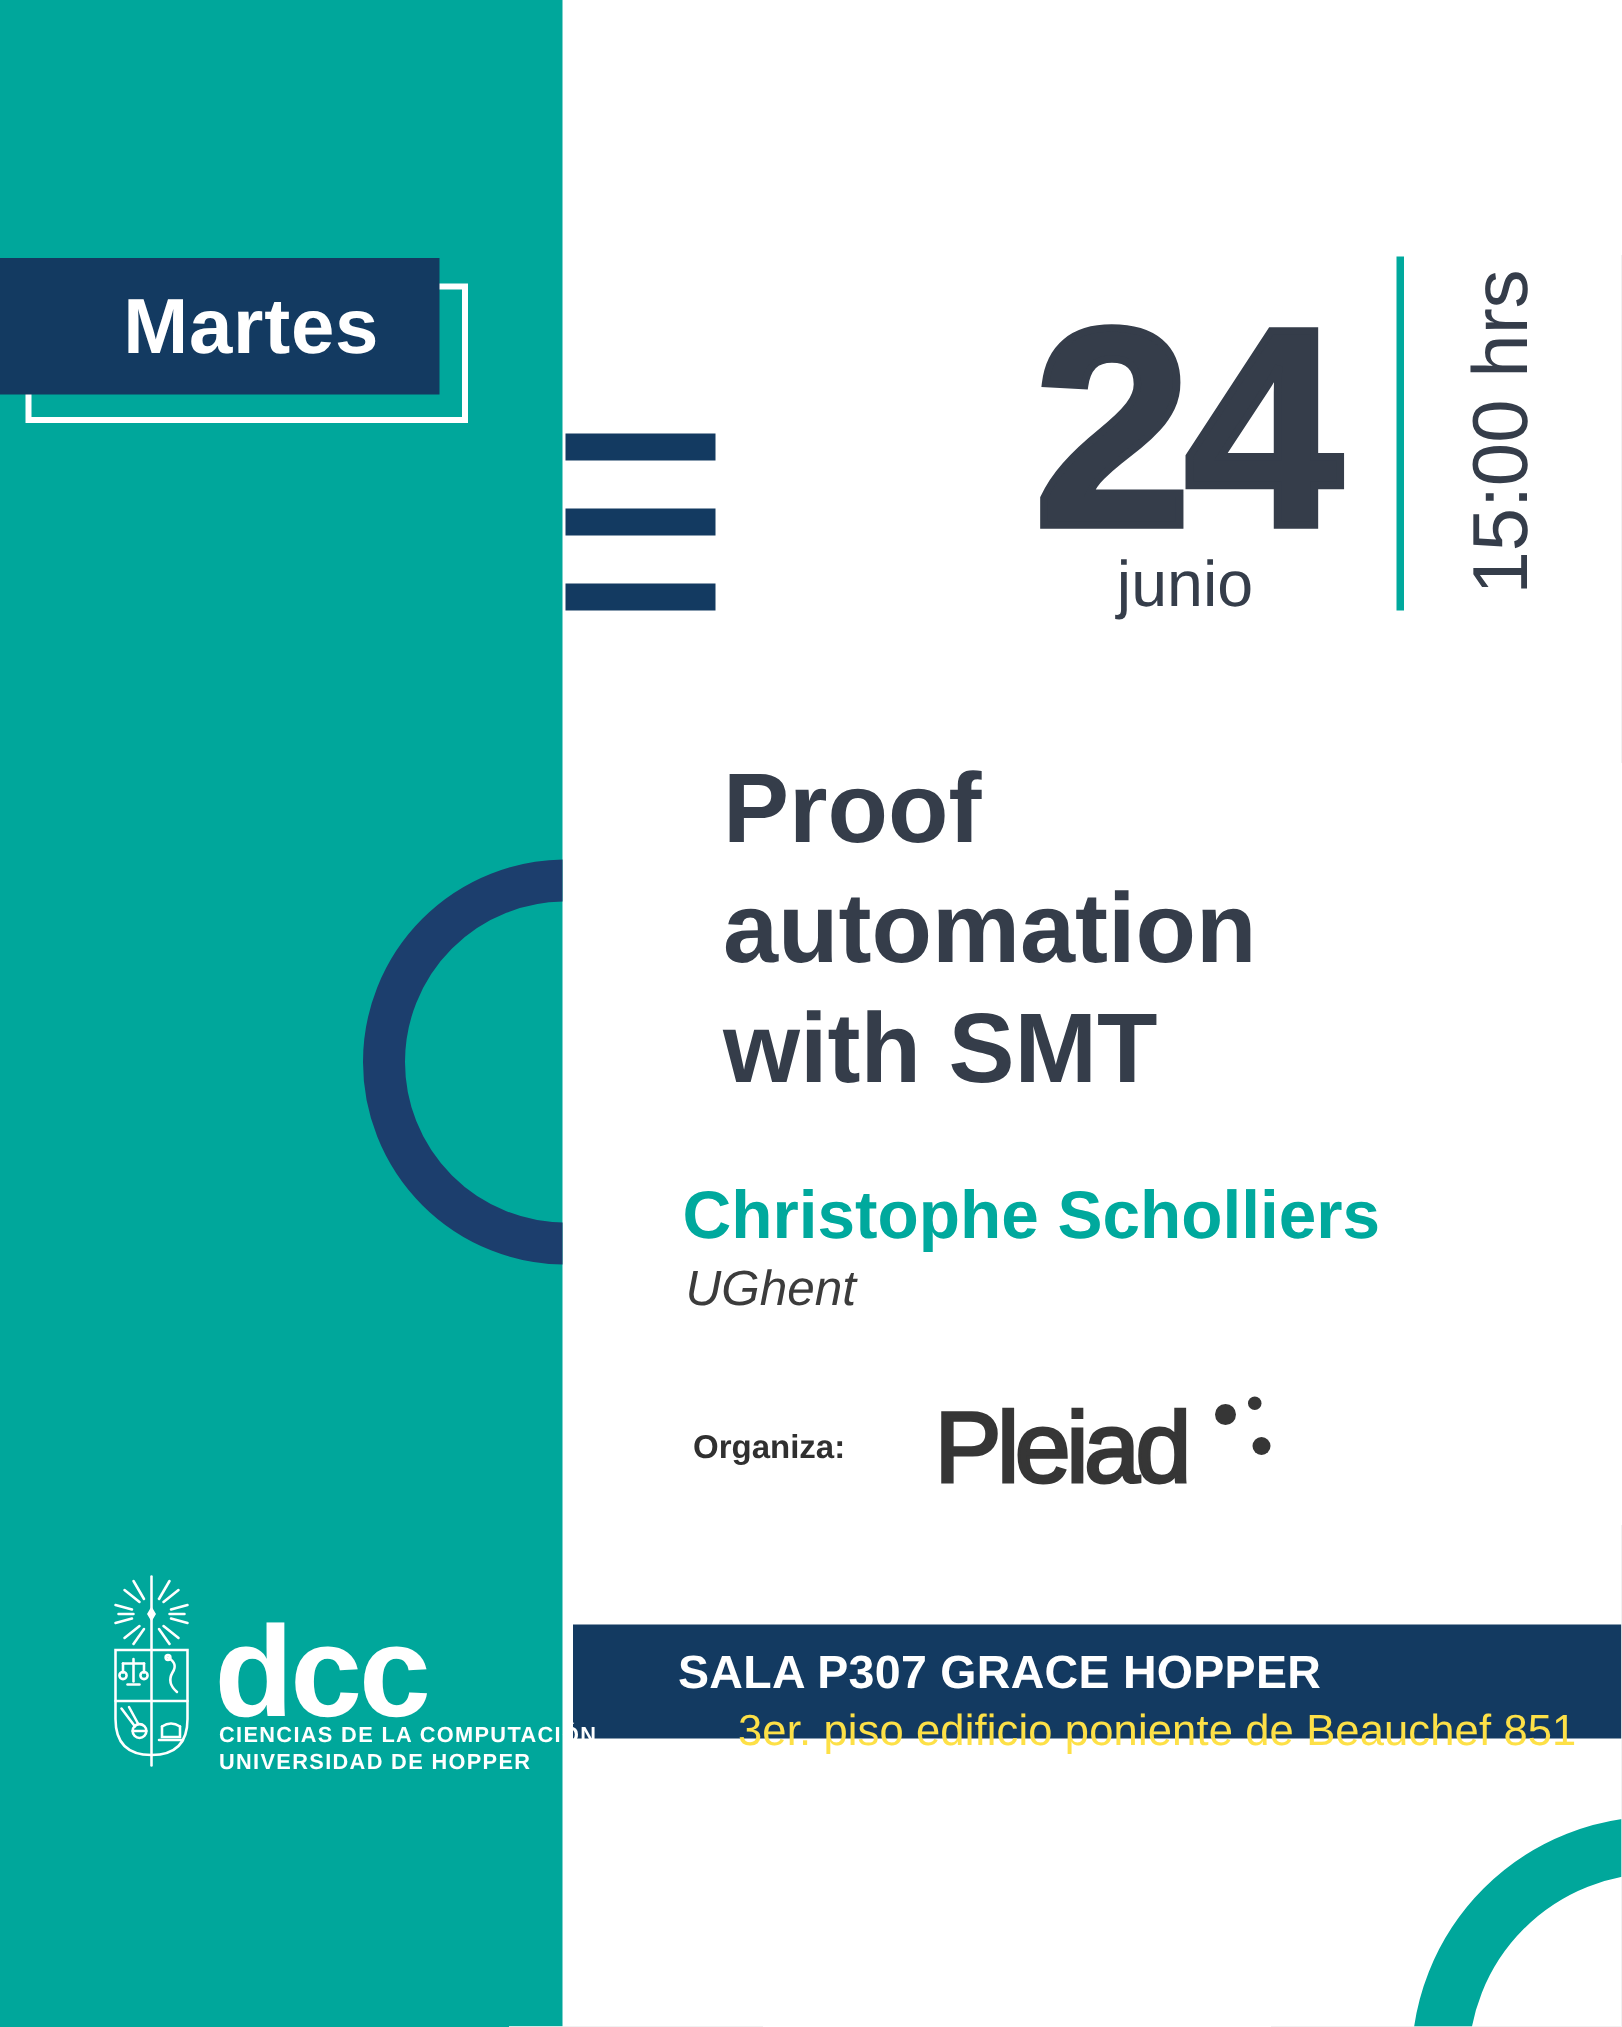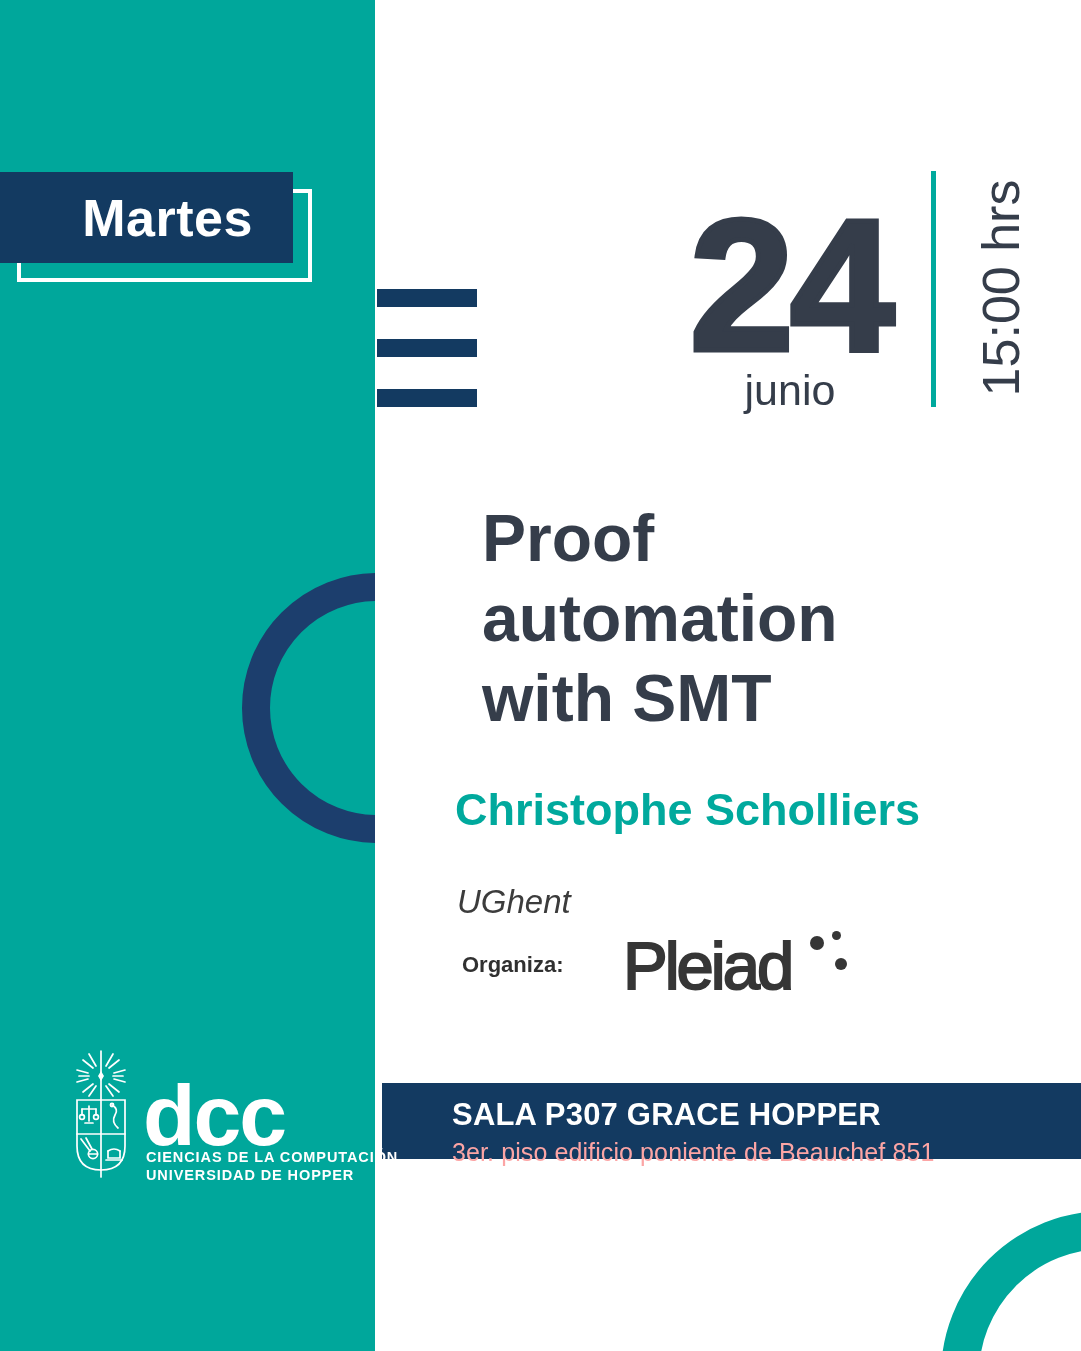--- a/index.html
+++ b/index.html
@@ -71,21 +71,21 @@
     position:absolute;left:482px;top:498px;
     font-size:66px;line-height:80px;font-weight:700;color:var(--dark);
     letter-spacing:0;
   }
   .speaker-name{
     position:absolute;left:455px;top:784px;
     font-size:45px;font-weight:700;color:var(--accent);
   }
   .speaker-affiliation{
     position:absolute;left:457px;top:840px;
-    font-size:33px;font-style:italic;font-weight:500;color:#3c3c3c;margin-top:43px;
+    font-size:33px;font-style:italic;font-weight:500;color:#3c3c3c;
   }
   
   .organizer-label{
     position:absolute;left:462px;top:952px;
     font-size:22px;font-weight:700;color:#303030;
   }
   .pleiad{
     position:absolute;left:623px;top:930px;width:240px;height:80px;
   }
   .pleiad .word{
@@ -101,22 +101,23 @@
   .venue-banner{
     position:absolute;left:382px;top:1083px;width:699px;height:76px;
     background:var(--navy);box-sizing:border-box;
     padding:14px 0 0 70px;
   }
   .venue-room{
     color:#ffffff;font-size:31px;font-weight:700;letter-spacing:0.2px;
     margin-bottom:5px;white-space:nowrap;
   }
   .venue-address{
-    color:#fca5a5;font-size:25px;font-weight:400;letter-spacing:0.1px;
+    color:#fde047;font-size:29px;font-weight:400;letter-spacing:0.1px;
     white-space:nowrap;
+    margin-left:40px;
   }
   
   .crest{position:absolute;left:62px;top:1046px;}
   .dcc-acronym{
     position:absolute;left:143px;top:1072px;
     font-size:86px;line-height:86px;font-weight:700;color:#ffffff;
     letter-spacing:-2px;
   }
   .dcc-captions{position:absolute;left:146px;top:1148px;color:#ffffff;}
   .dcc-captions div{

